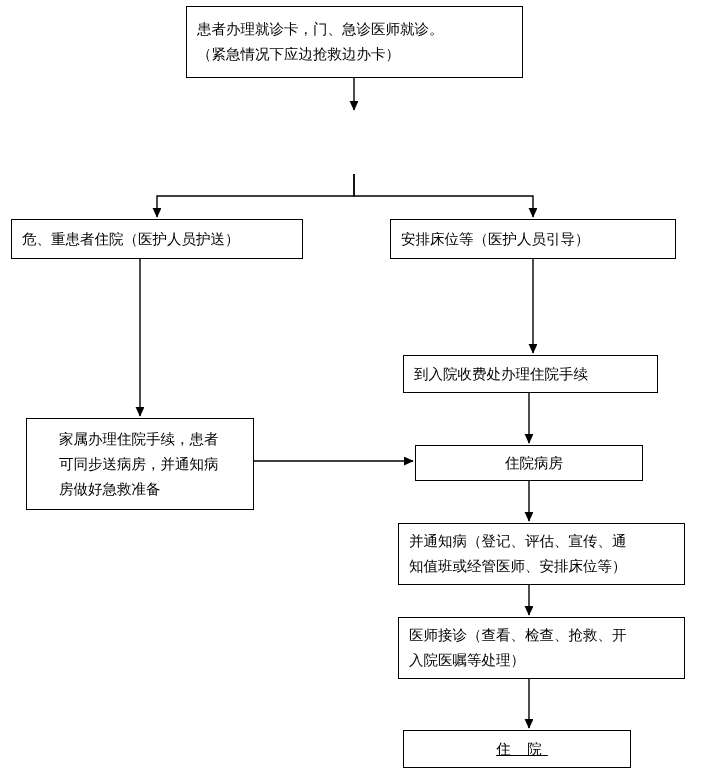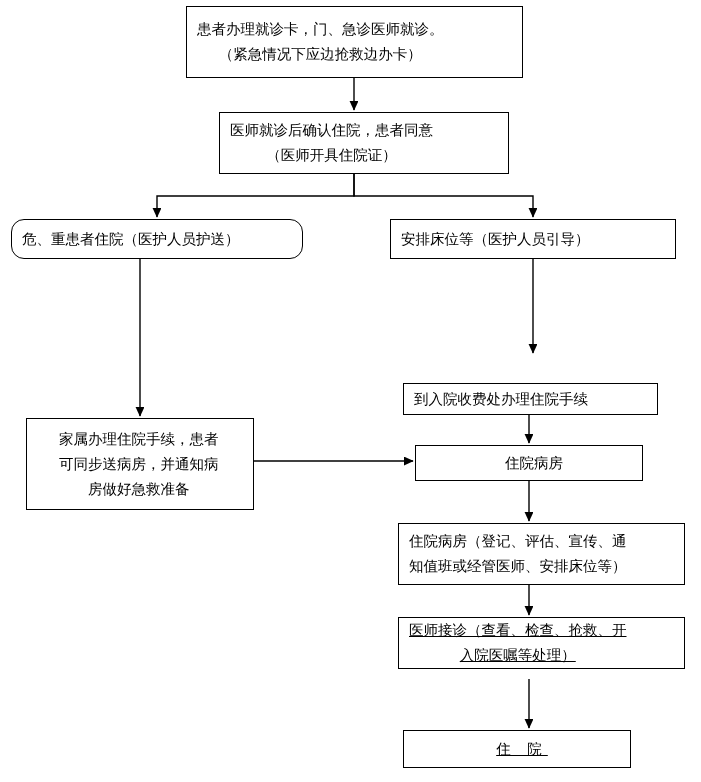--- a/index.html
+++ b/index.html
@@ -23,21 +23,20 @@
     border: 1px solid #000000;
     background: #ffffff;
     color: #000000;
     font-size: 14.5px;
     line-height: 25px;
     display: flex;
     align-items: center;
     justify-content: flex-start;
     padding: 4px 10px;
     white-space: pre-line;
-    text-align: center;
   }
   .node.center {
     justify-content: center;
     text-align: center;
     padding-left: 20px;
   }
   .node.spaced {
     letter-spacing: 6px;
     text-decoration: underline;
   }
@@ -85,36 +84,34 @@
     <line x1="529" y1="481" x2="529" y2="521" marker-end="url(#arrow)"></line>
 
     <line x1="529" y1="585" x2="529" y2="615" marker-end="url(#arrow)"></line>
 
     <line x1="529" y1="679" x2="529" y2="728" marker-end="url(#arrow)"></line>
   </svg>
 
   <div class="node" style="left:186px; top:6px; width:337px; height:72px;">患者办理就诊卡，门、急诊医师就诊。
 （紧急情况下应边抢救边办卡）</div>
 
-  <div class="node" style="left:219px; top:112px; width:290px; height:62px;">医师就诊后确认住院，患者同意
-（医师开具住院证）</div>
 
-  <div class="node" style="left:11px; top:219px; width:292px; height:40px;border-radius:13px;">危、重患者住院（医护人员护送）</div>
+  <div class="node" style="left:11px; top:219px; width:292px; height:40px;">危、重患者住院（医护人员护送）</div>
 
   <div class="node" style="left:390px; top:219px; width:286px; height:40px;">安排床位等（医护人员引导）</div>
 
-  <div class="node" style="left:403px; top:355px; width:255px; height:32px;margin-top:28px;">到入院收费处办理住院手续</div>
+  <div class="node" style="left:403px; top:355px; width:255px; height:38px;">到入院收费处办理住院手续</div>
 
   <div class="node" style="left:26px; top:418px; width:228px; height:92px;padding-left:32px;">家属办理住院手续，患者
 可同步送病房，并通知病
 房做好急救准备</div>
 
   <div class="node center" style="left:415px; top:445px; width:228px; height:36px;">住院病房</div>
 
-  <div class="node" style="left:398px; top:523px; width:287px; height:62px;">住院病房（登记、评估、宣传、通
+  <div class="node" style="left:398px; top:523px; width:287px; height:62px;">并通知病（登记、评估、宣传、通
 知值班或经管医师、安排床位等）</div>
 
-  <div class="node" style="left:398px; top:617px; width:287px; height:52px;text-decoration:underline;">医师接诊（查看、检查、抢救、开
+  <div class="node" style="left:398px; top:617px; width:287px; height:62px;">医师接诊（查看、检查、抢救、开
 入院医嘱等处理）</div>
 
   <div class="node center spaced" style="left:403px; top:730px; width:228px; height:38px;">住 院</div>
 
 </div>
 
 </body></html>

